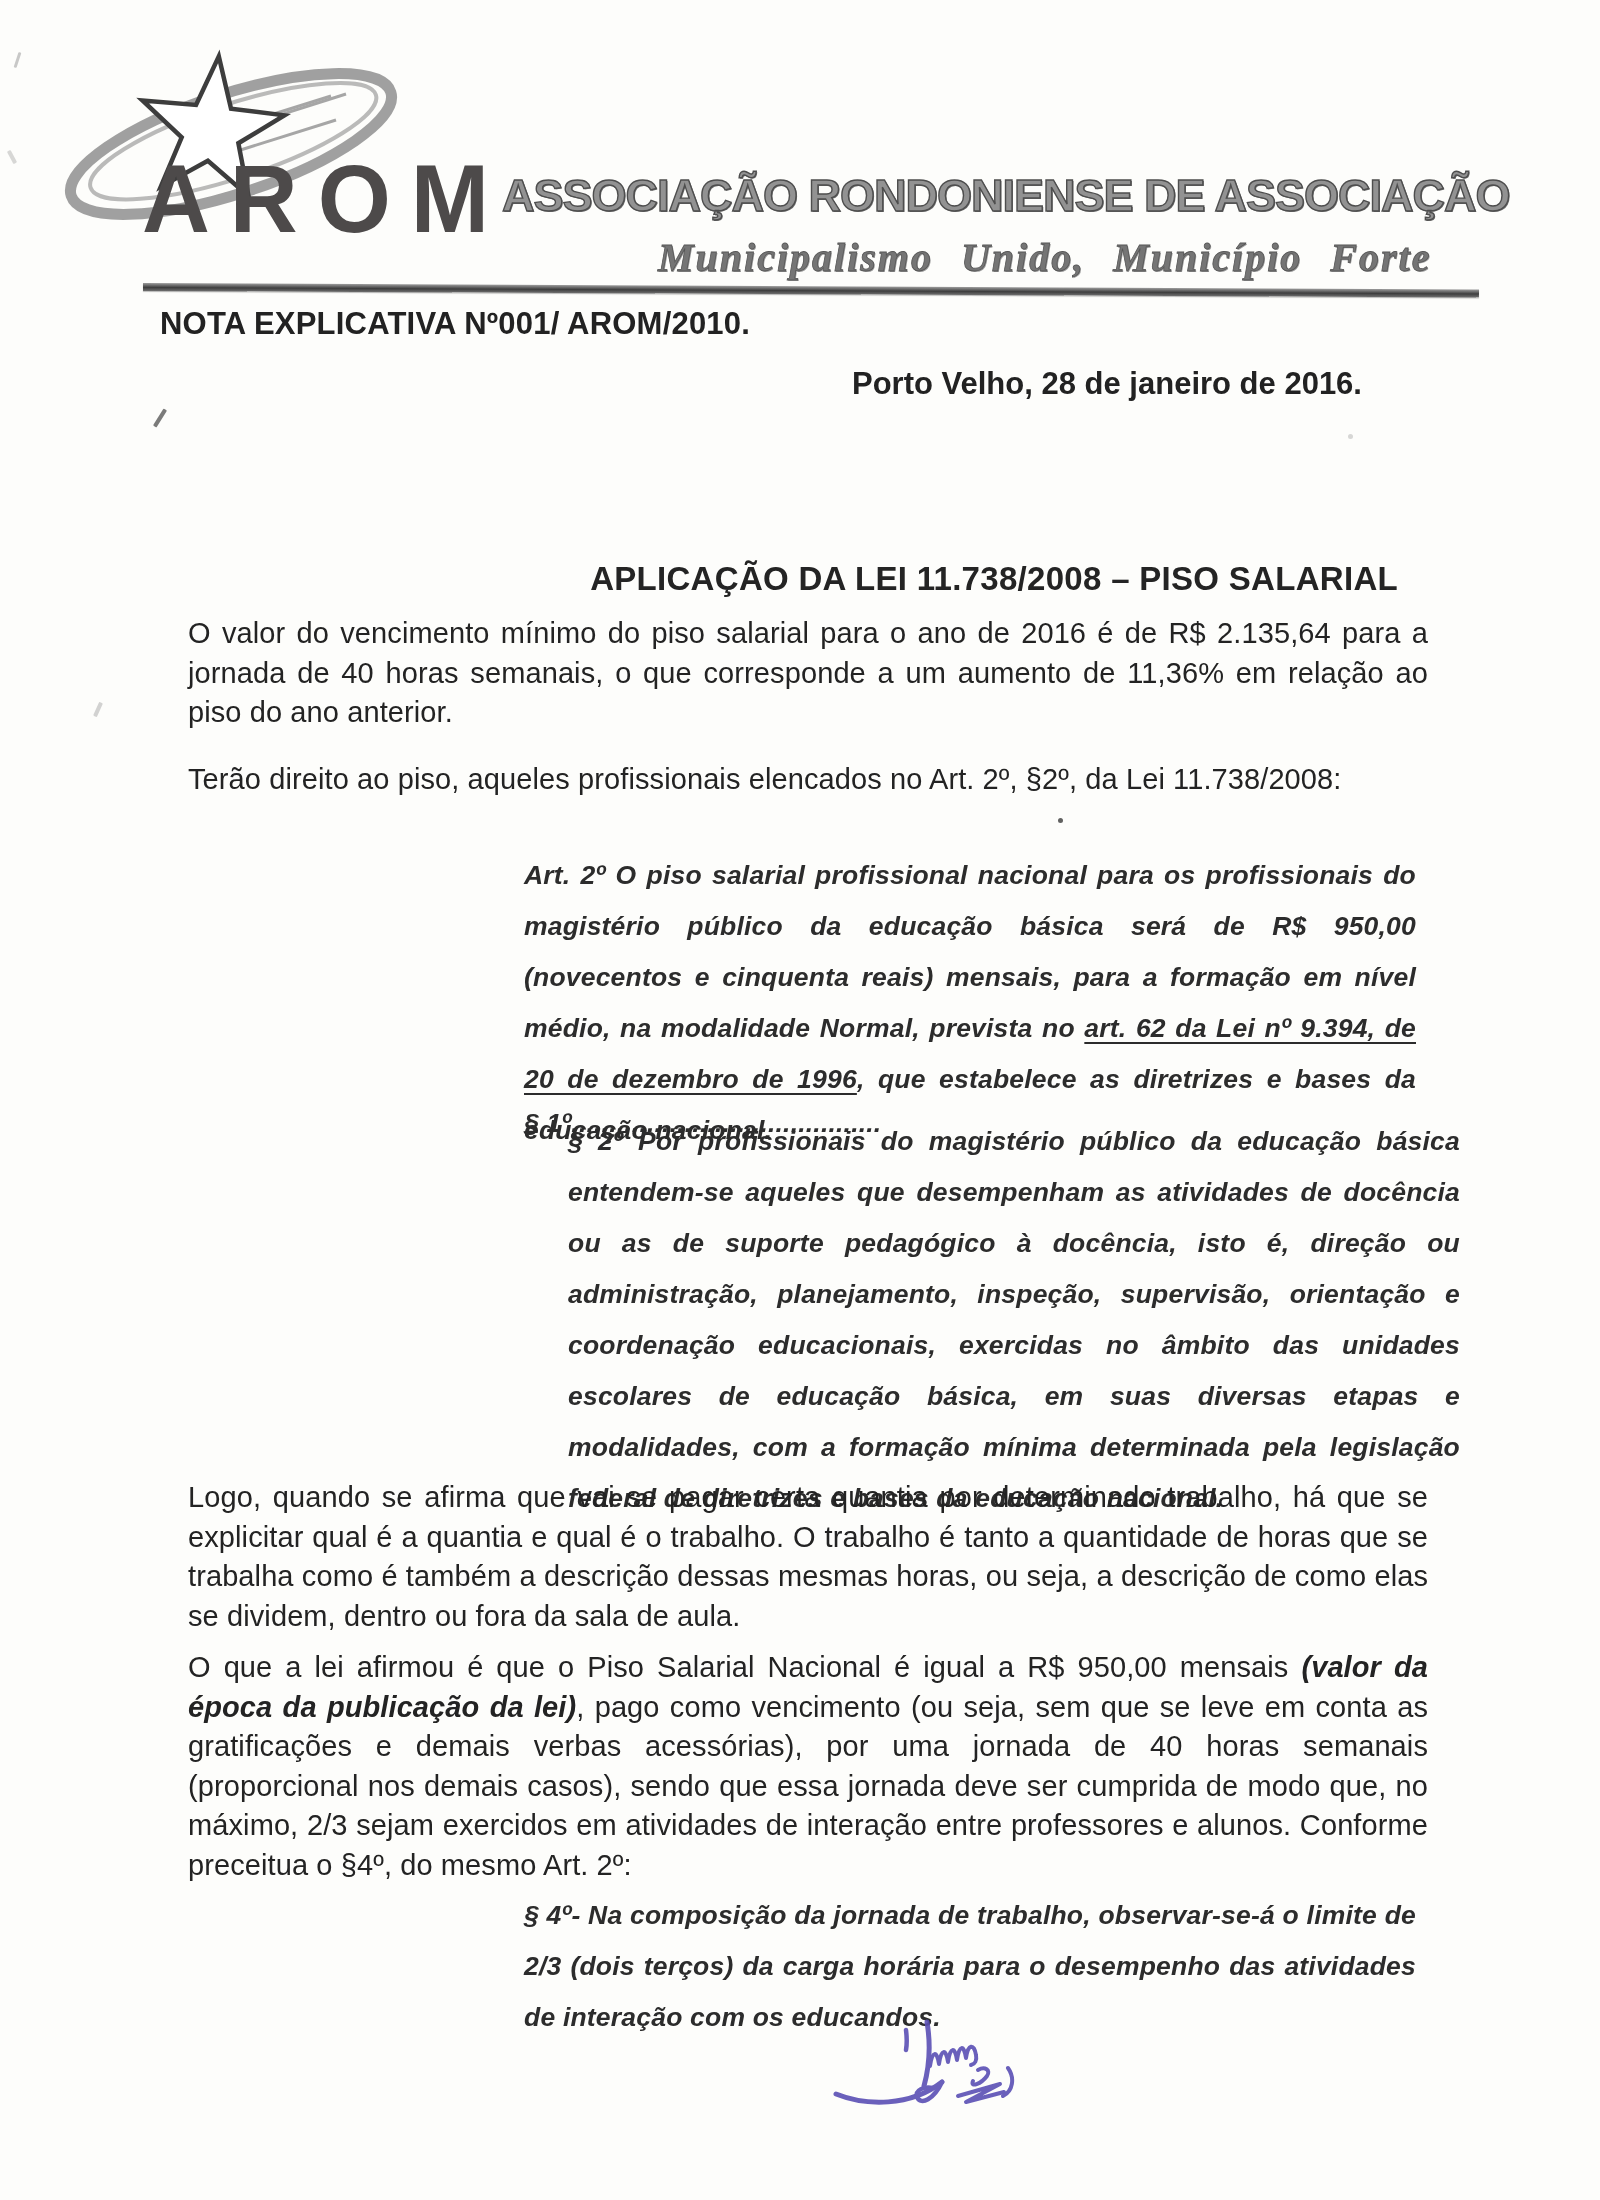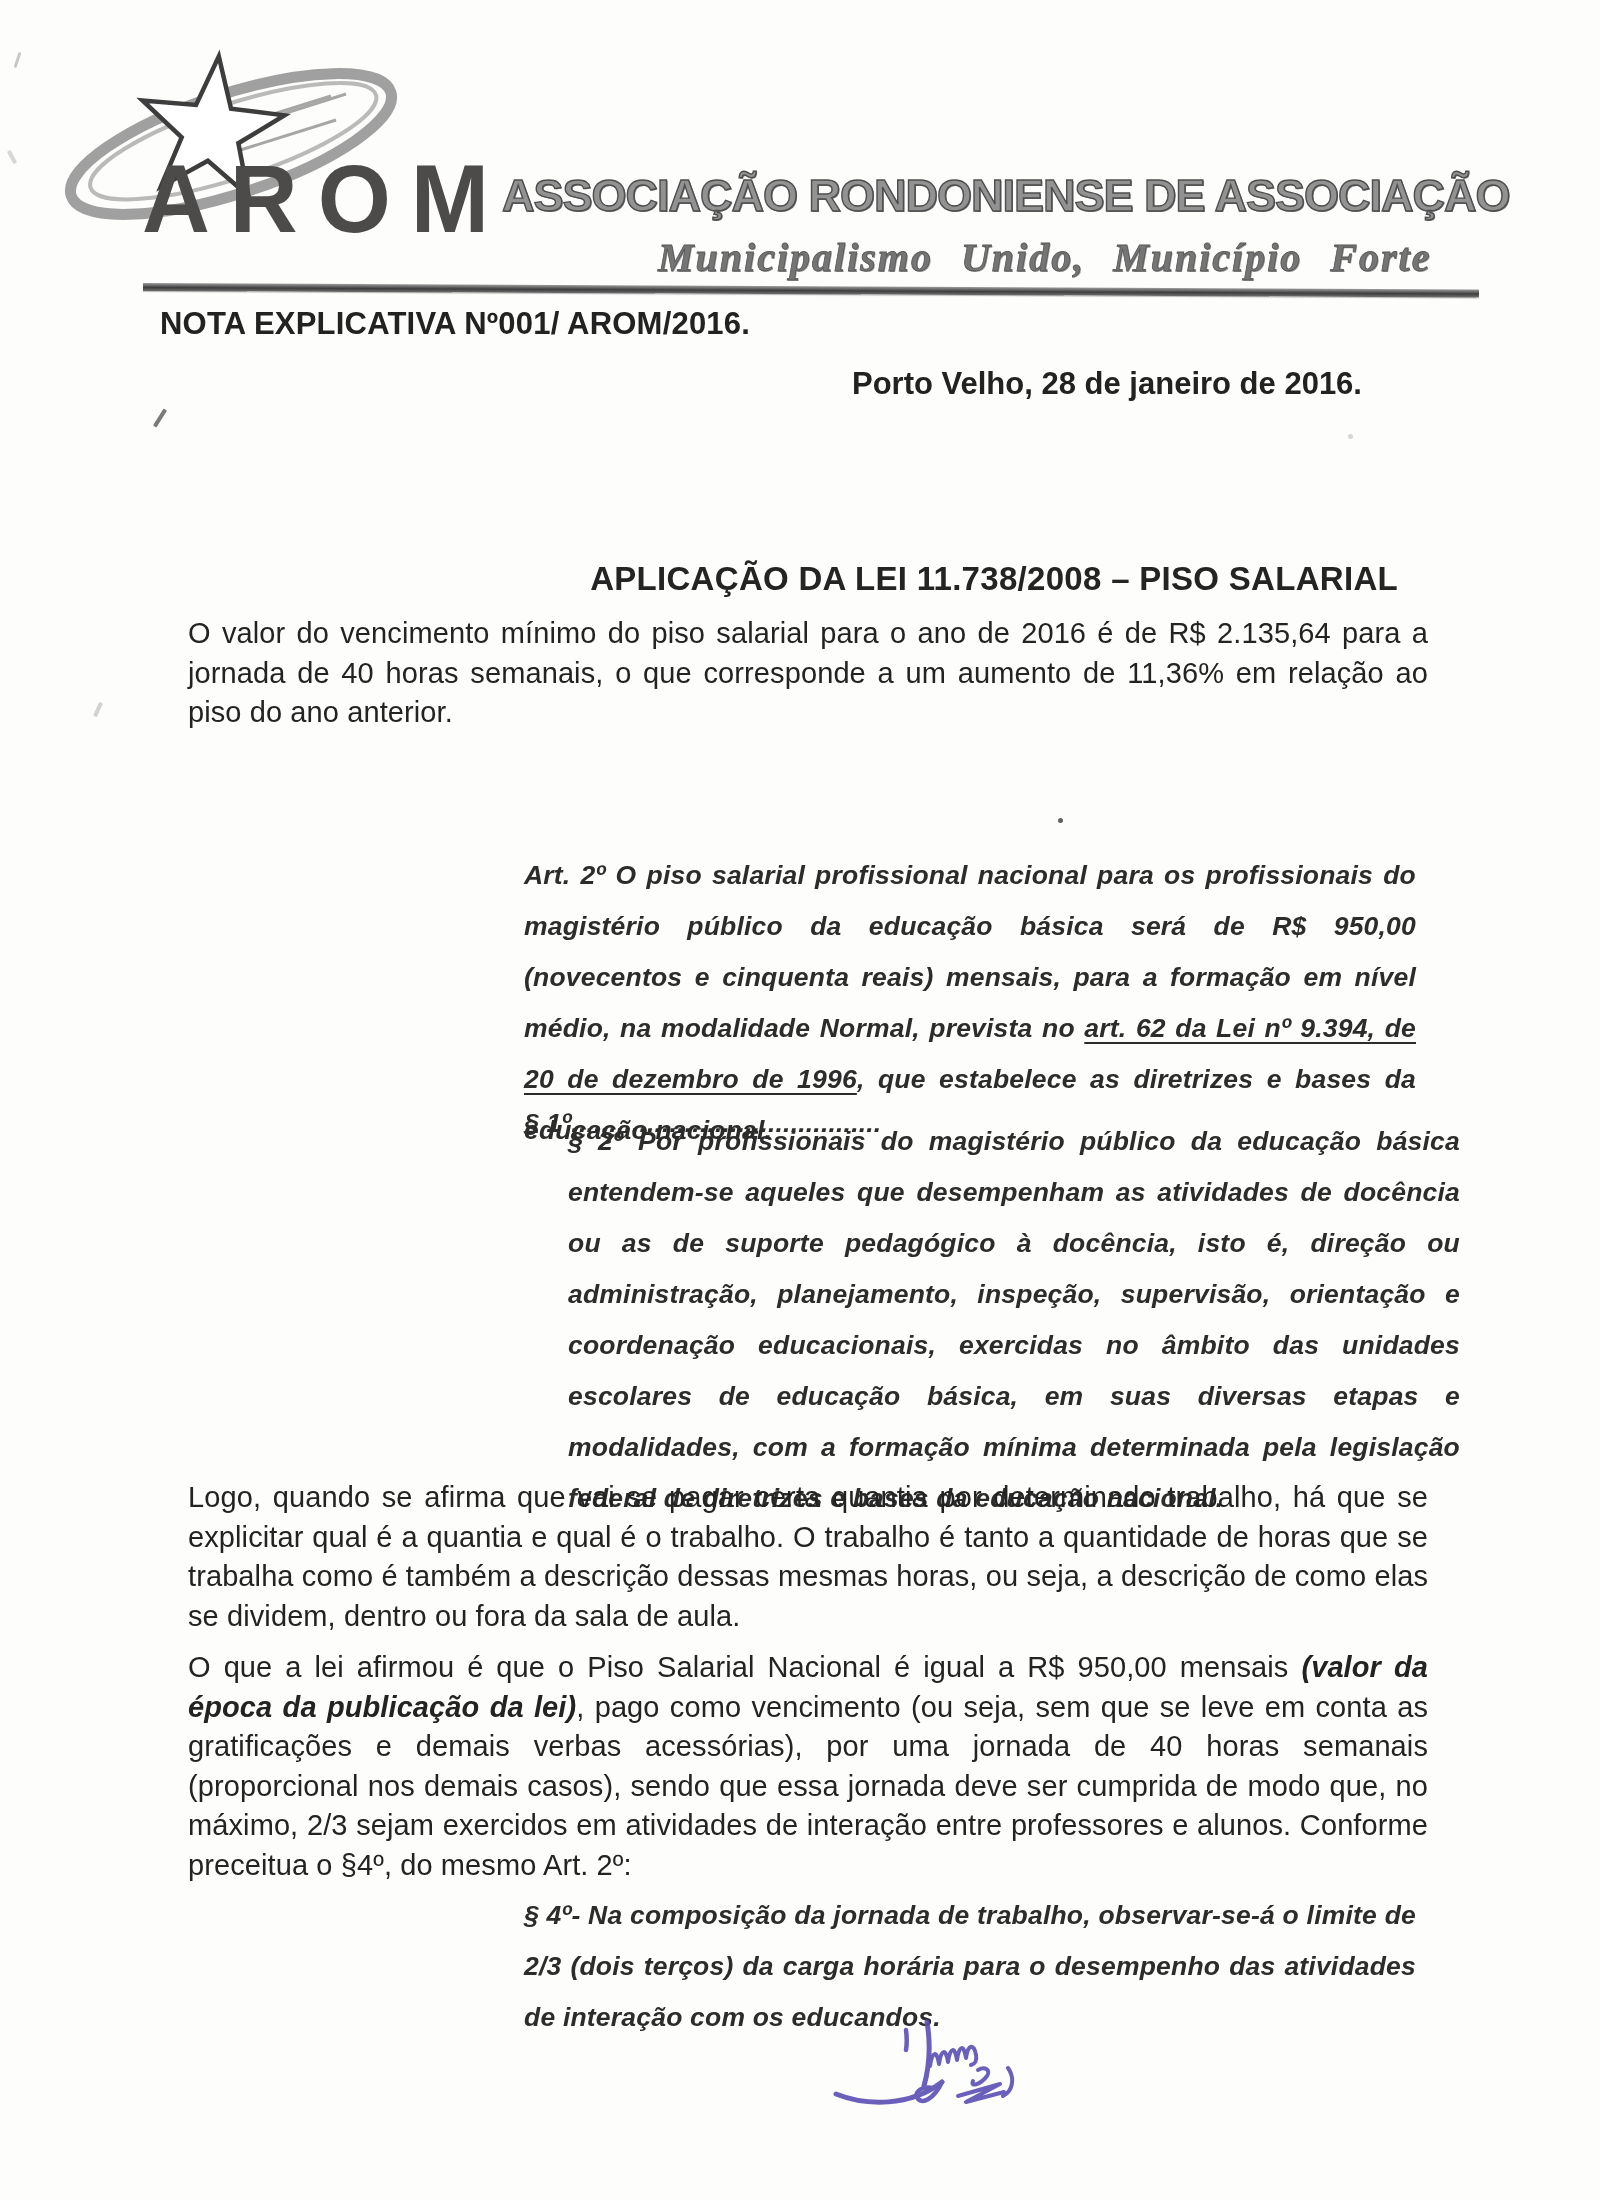--- a/index.html
+++ b/index.html
@@ -94,26 +94,27 @@
       <line x1="170" y1="96" x2="285" y2="60"></line>
     </g>
     <path d="M165,20 L182.6,70.7 L236.3,71.8 L193.5,104.3 L209.1,155.7 L165,125 L120.9,155.7 L136.5,104.3 L93.7,71.8 L147.4,70.7 Z" fill="#ffffff" stroke="#3d3d3d" stroke-width="4.5" transform="rotate(6 165 95)"></path>
     <text x="96" y="192" font-family="Liberation Sans, sans-serif" font-size="94" font-weight="bold" fill="#4d4a4a" letter-spacing="20" transform="scale(1,1.02)">AROM</text>
   </svg>
 
   <div class="org-name">ASSOCIAÇÃO RONDONIENSE DE ASSOCIAÇÃO</div>
   <div class="org-tagline">Municipalismo Unido, Município Forte</div>
   <div class="header-rule"></div>
 
-  <div class="doc-number">NOTA EXPLICATIVA Nº001/ AROM/2016.</div>
+  <div class="doc-number">NOTA EXPLICATIVA Nº001/ AROM/2010.</div>
   <div class="dateline">Porto Velho, 28 de janeiro de 2016.</div>
 
   <h1 class="doc-title">APLICAÇÃO DA LEI 11.738/2008 – PISO SALARIAL</h1>
 
   <div class="para p1"><span>O valor do vencimento mínimo do piso salarial para o ano de 2016 é de R$ 2.135,64 para a jornada de 40 horas semanais, o que corresponde a um aumento de 11,36% em relação ao piso do ano anterior.</span></div>
+  <div class="para p2"><span>Terão direito ao piso, aqueles profissionais elencados no Art. 2º, §2º, da Lei 11.738/2008:</span></div>
   <div class="quote q0"><span>Art. 2º  O piso salarial profissional nacional para os profissionais do magistério público da educação básica será de R$ 950,00 (novecentos e cinquenta reais) mensais, para a formação em nível médio, na modalidade Normal, prevista no </span><span class="s-underline">art. 62 da Lei nº 9.394, de 20 de dezembro de 1996</span><span>, que estabelece as diretrizes e bases da educação nacional.</span></div>
   <div class="quote q1"><span>§ 1º.........................................</span></div>
   <div class="quote q2"><span>§ 2º  Por profissionais do magistério público da educação básica entendem-se aqueles que desempenham as atividades de docência ou as de suporte pedagógico à docência, isto é, direção ou administração, planejamento, inspeção, supervisão, orientação e coordenação educacionais, exercidas no âmbito das unidades escolares de educação básica, em suas diversas etapas e modalidades, com a formação mínima determinada pela legislação federal de diretrizes e bases da educação nacional.</span></div>
   <div class="para p3"><span>Logo, quando se afirma que vai se pagar certa quantia por determinado trabalho, há que se explicitar qual é a quantia e qual é o trabalho. O trabalho é tanto a quantidade de horas que se trabalha como é também a descrição dessas mesmas horas, ou seja, a descrição de como elas se dividem, dentro ou fora da sala de aula.</span></div>
   <div class="para p4"><span>O que a lei afirmou é que o Piso Salarial Nacional é igual a R$ 950,00 mensais </span><span class="s-bolditalic">(valor da época da publicação da lei)</span><span>, pago como vencimento (ou seja, sem que se leve em conta as gratificações e demais verbas acessórias), por uma jornada de 40 horas semanais (proporcional nos demais casos), sendo que essa jornada deve ser cumprida de modo que, no máximo, 2/3 sejam exercidos em atividades de interação entre professores e alunos. Conforme preceitua o §4º, do mesmo Art. 2º:</span></div>
   <div class="quote q3"><span>§ 4º- Na composição da jornada de trabalho, observar-se-á o limite de 2/3 (dois terços) da carga horária para o desempenho das atividades de interação com os educandos.</span></div>
 
   <svg class="signature-svg" viewBox="0 0 232 122" aria-hidden="true">
     <g fill="none" stroke="#5b50b5" stroke-linecap="round" stroke-linejoin="round" opacity="0.9">
       <path d="M6,86 C36,98 80,99 112,74" stroke-width="5"></path>

